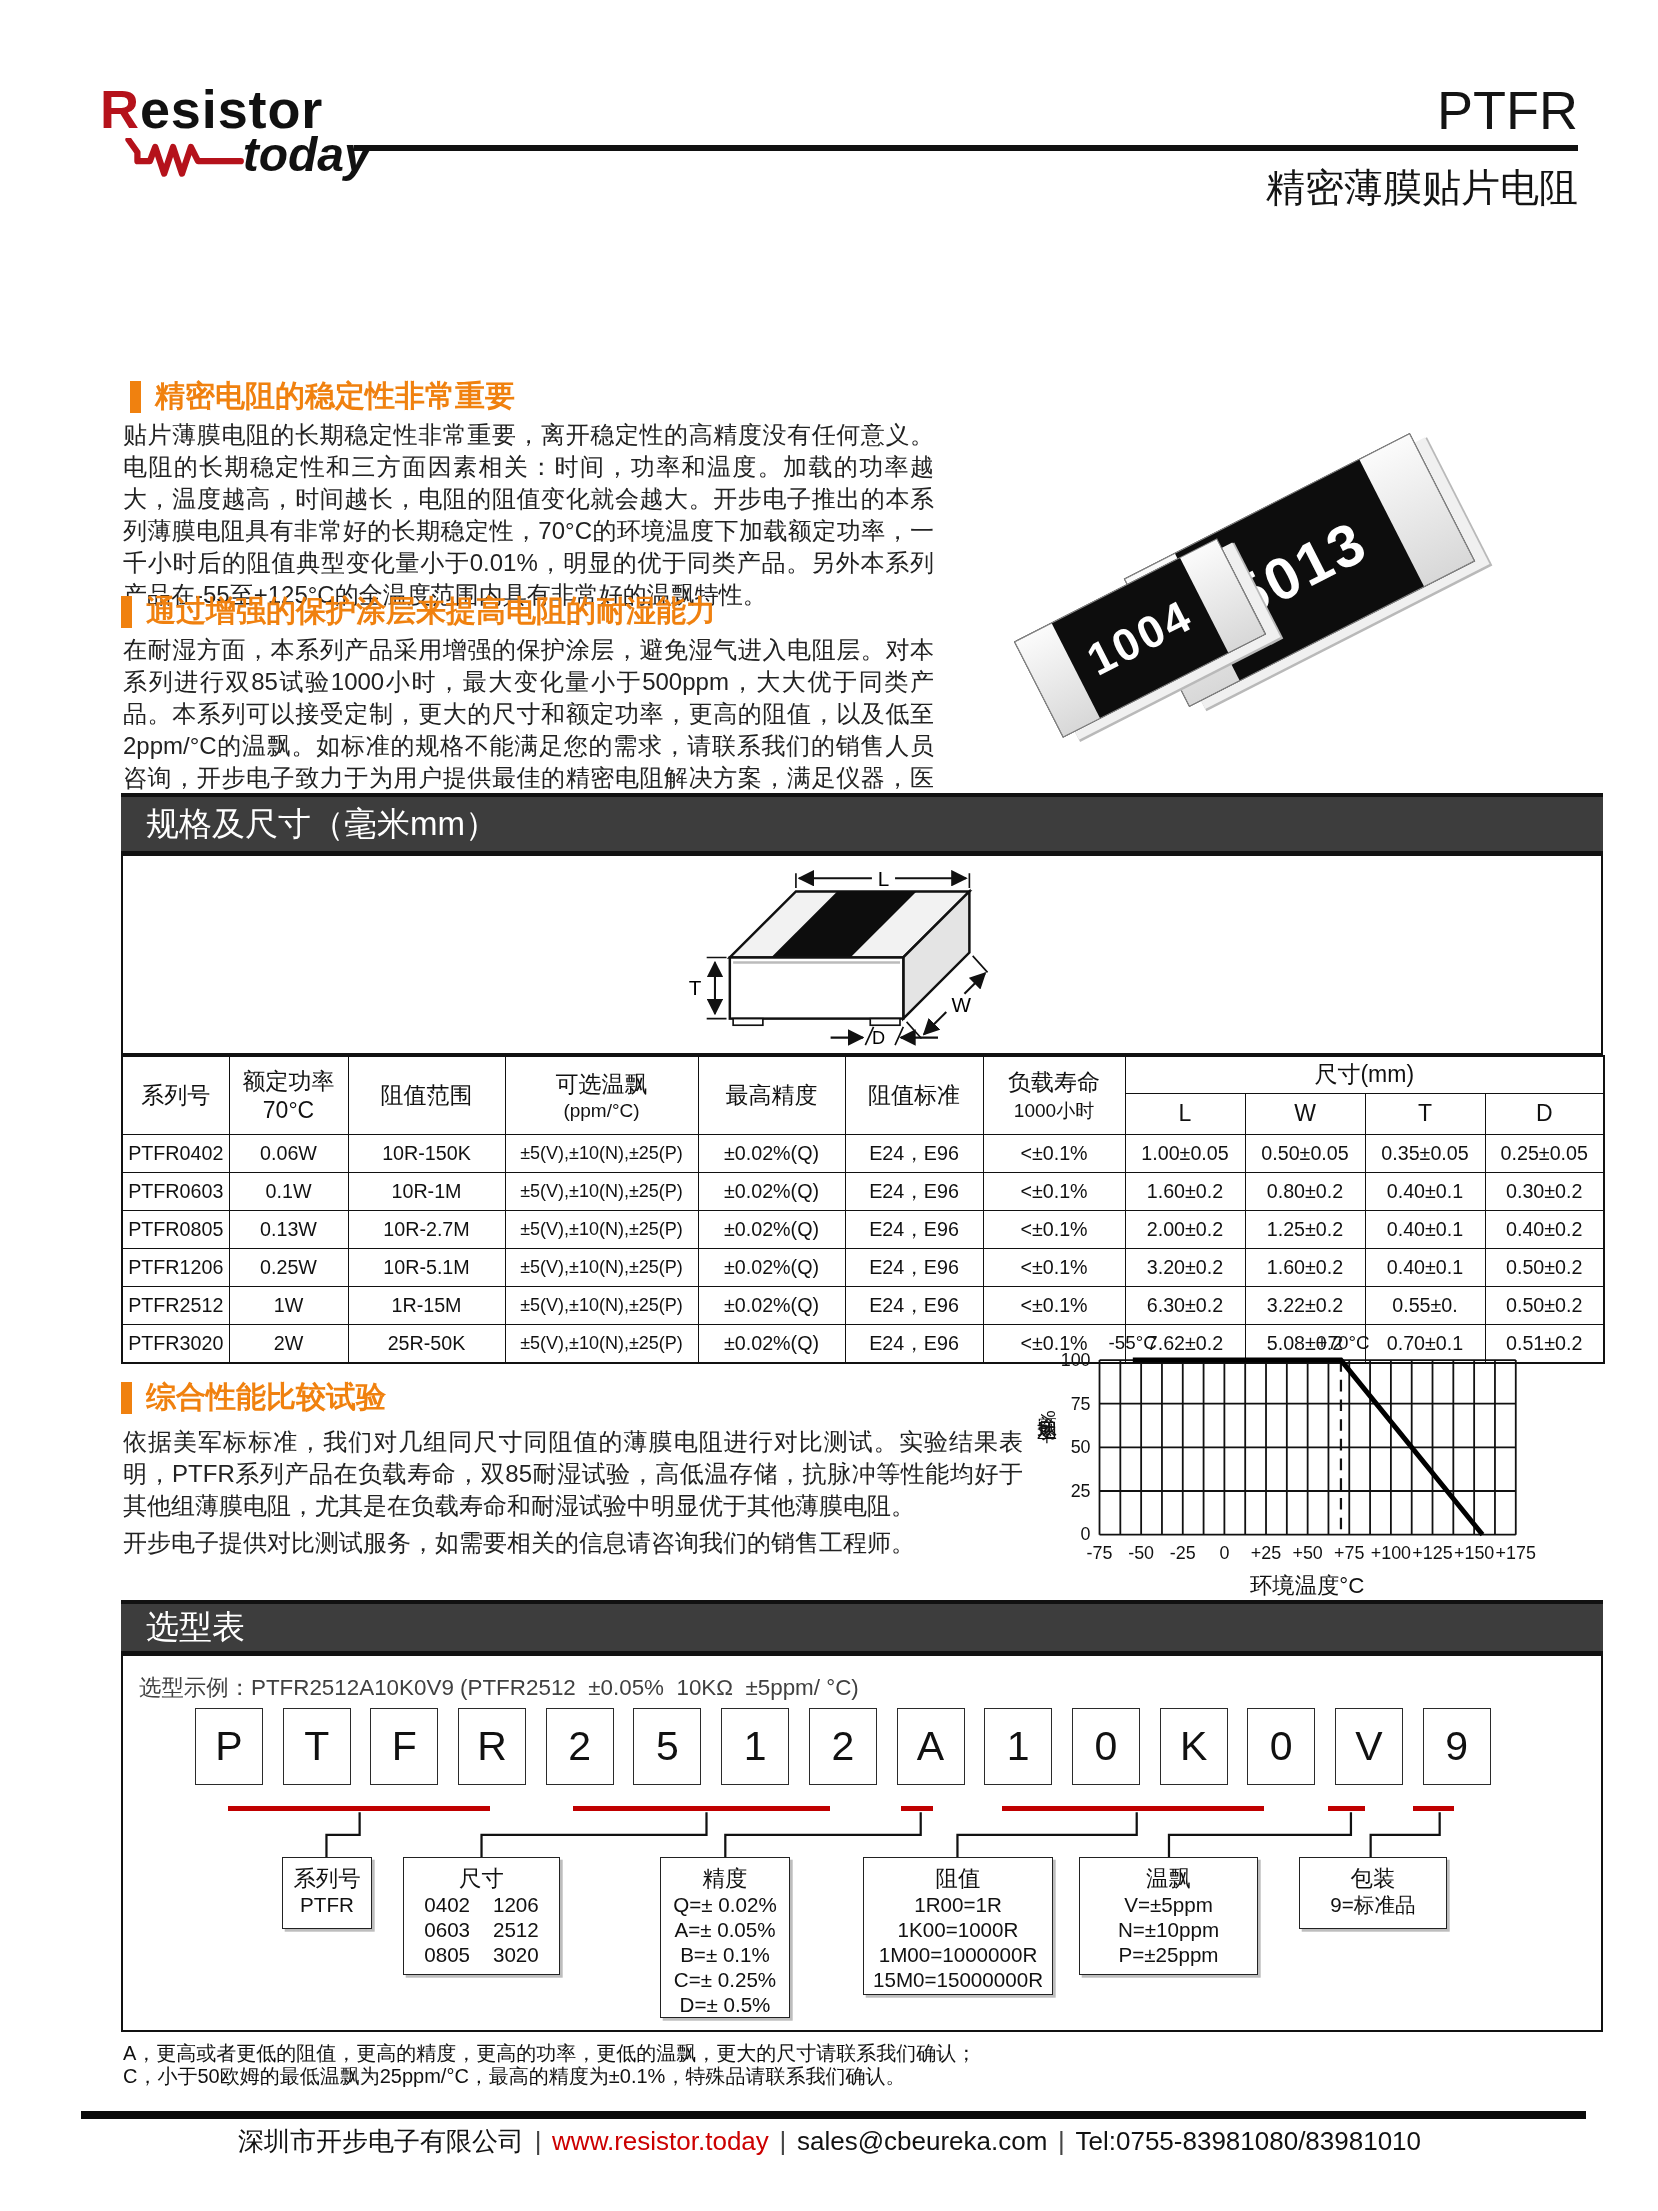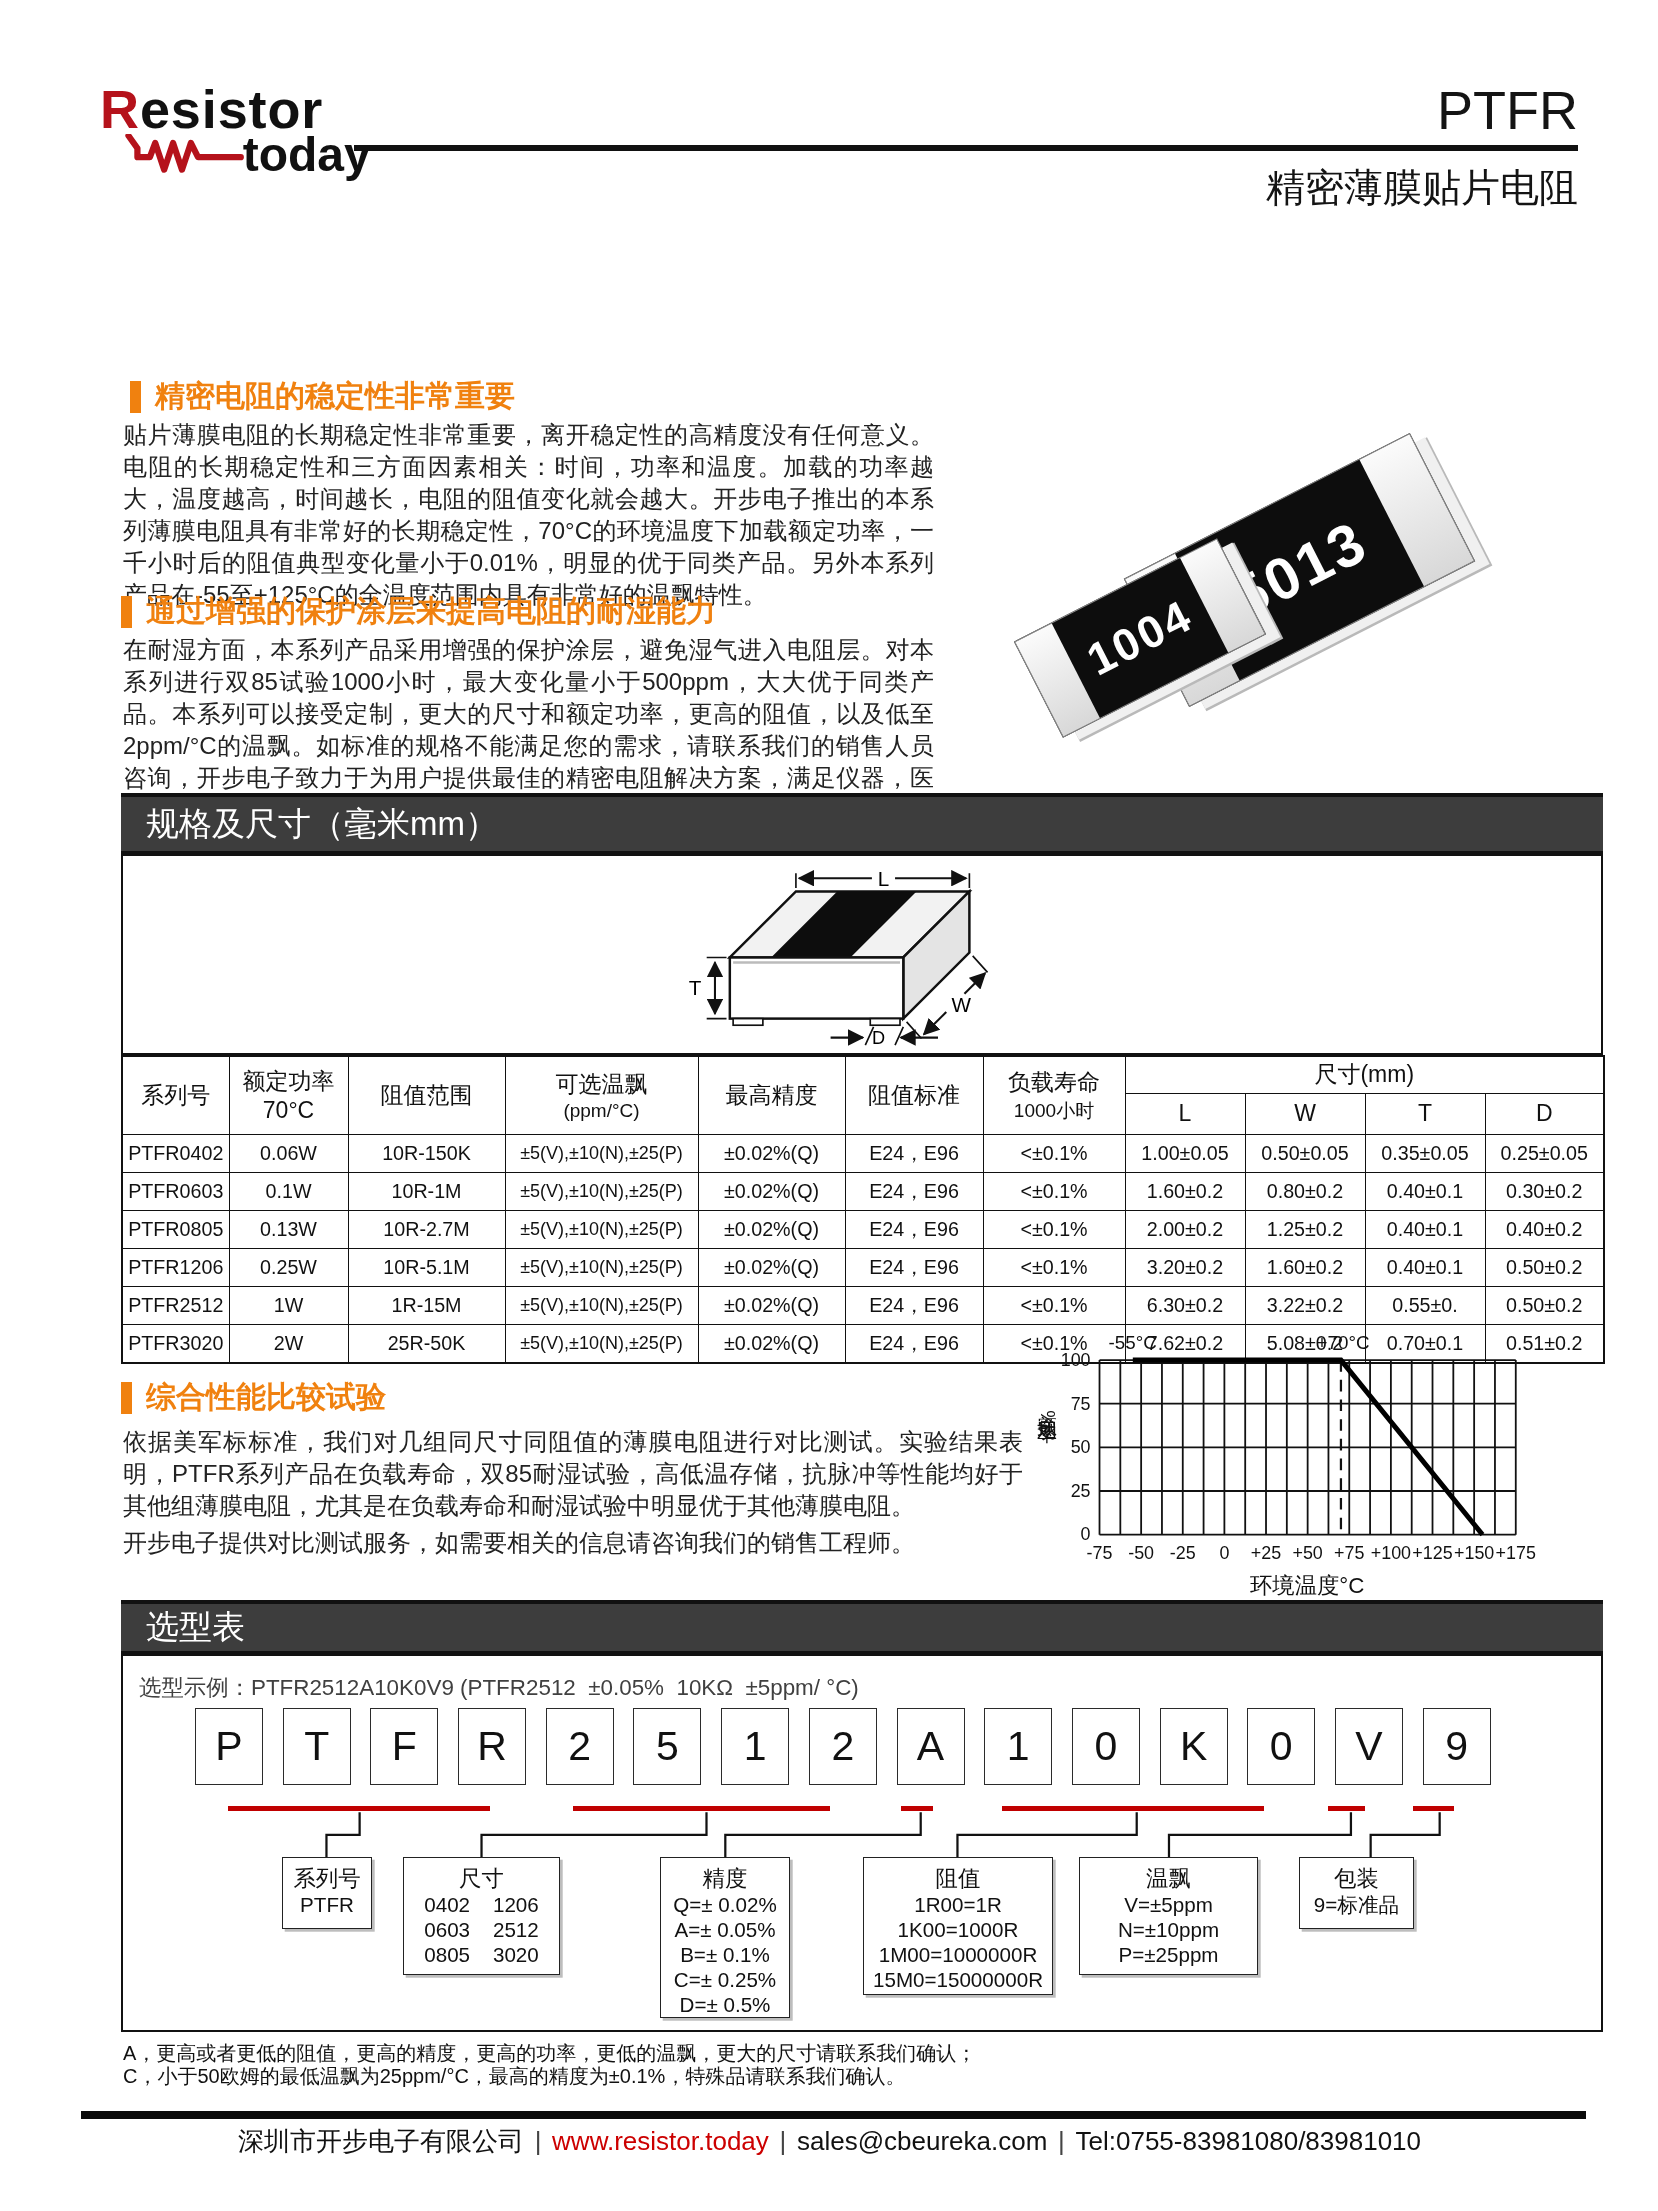--- a/index.html
+++ b/index.html
@@ -3,21 +3,21 @@
 <meta charset="utf-8">
 <style>
   html,body{margin:0;padding:0;background:#888;}
   .page{position:relative;width:1659px;height:2211px;background:#fff;
         font-family:"Liberation Sans","DejaVu Sans",sans-serif;color:#1a1a1a;overflow:hidden;}
 
   
   .logo{position:absolute;left:100px;top:82px;line-height:1;}
   .logo-l1{font-size:54px;font-weight:bold;color:#111;letter-spacing:0.9px;}
   .logo-l1 .accent{color:#b5121b;}
-  .logo-l2{display:flex;align-items:center;margin-top:-5.4px;margin-left:23px;}
+  .logo-l2{display:flex;align-items:flex-end;margin-top:-5.4px;margin-left:23px;font-style:italic;}
   .logo-l2 .word{font-size:48px;font-weight:bold;color:#111;margin-left:-14.3px;}
   .pcode{position:absolute;left:1164px;top:79px;width:414px;text-align:right;
          font-size:54px;font-weight:500;color:#141414;}
   .hrule{position:absolute;left:354px;top:145px;width:1224px;height:6.3px;background:#111;}
   .subtitle{position:absolute;left:896px;top:161px;width:682px;text-align:right;
             font-size:39px;font-weight:500;color:#141414;}
 
   
   .headline{position:absolute;left:90px;top:222px;width:1505px;text-align:center;
             font-size:42px;font-weight:bold;color:#c00000;line-height:59px;}
@@ -398,21 +398,21 @@
         <div class="gline">1K00=1000R</div>
         <div class="gline">1M00=1000000R</div>
         <div class="gline">15M0=15000000R</div>
       </div>
       <div class="gbox" style="left:956px;width:179px;height:118px;">
         <div class="gtitle">温飘</div>
         <div class="gline">V=±5ppm</div>
         <div class="gline">N=±10ppm</div>
         <div class="gline">P=±25ppm</div>
       </div>
-      <div class="gbox" style="left:1176px;width:115px;height:72px;">
+      <div class="gbox" style="left:1176px;width:148px;height:72px;">
         <div class="gtitle">包装</div>
         <div class="gline">9=标准品</div>
       </div>
     </div>
   </div>
 
   <div class="notes">
     <div>A，更高或者更低的阻值，更高的精度，更高的功率，更低的温飘，更大的尺寸请联系我们确认；</div>
     <div>C，小于50欧姆的最低温飘为25ppm/°C，最高的精度为±0.1%，特殊品请联系我们确认。</div>
   </div>

